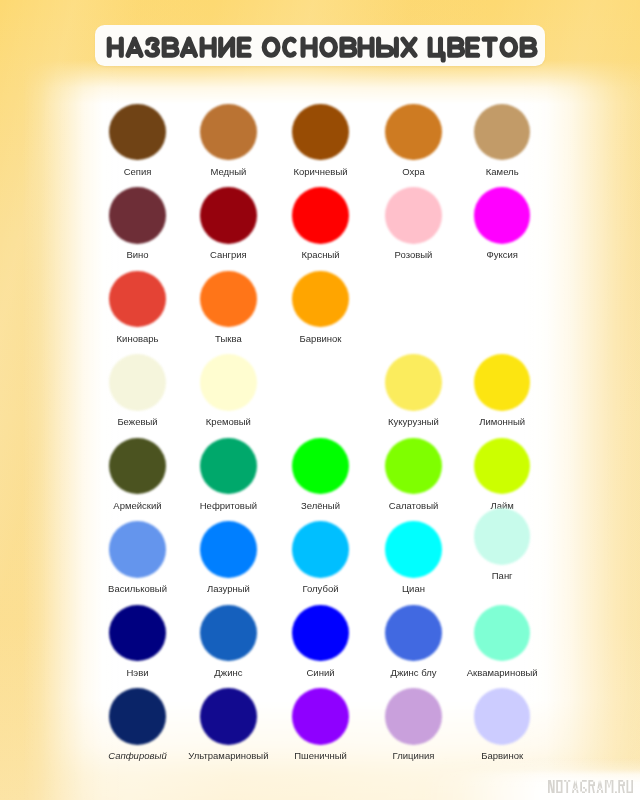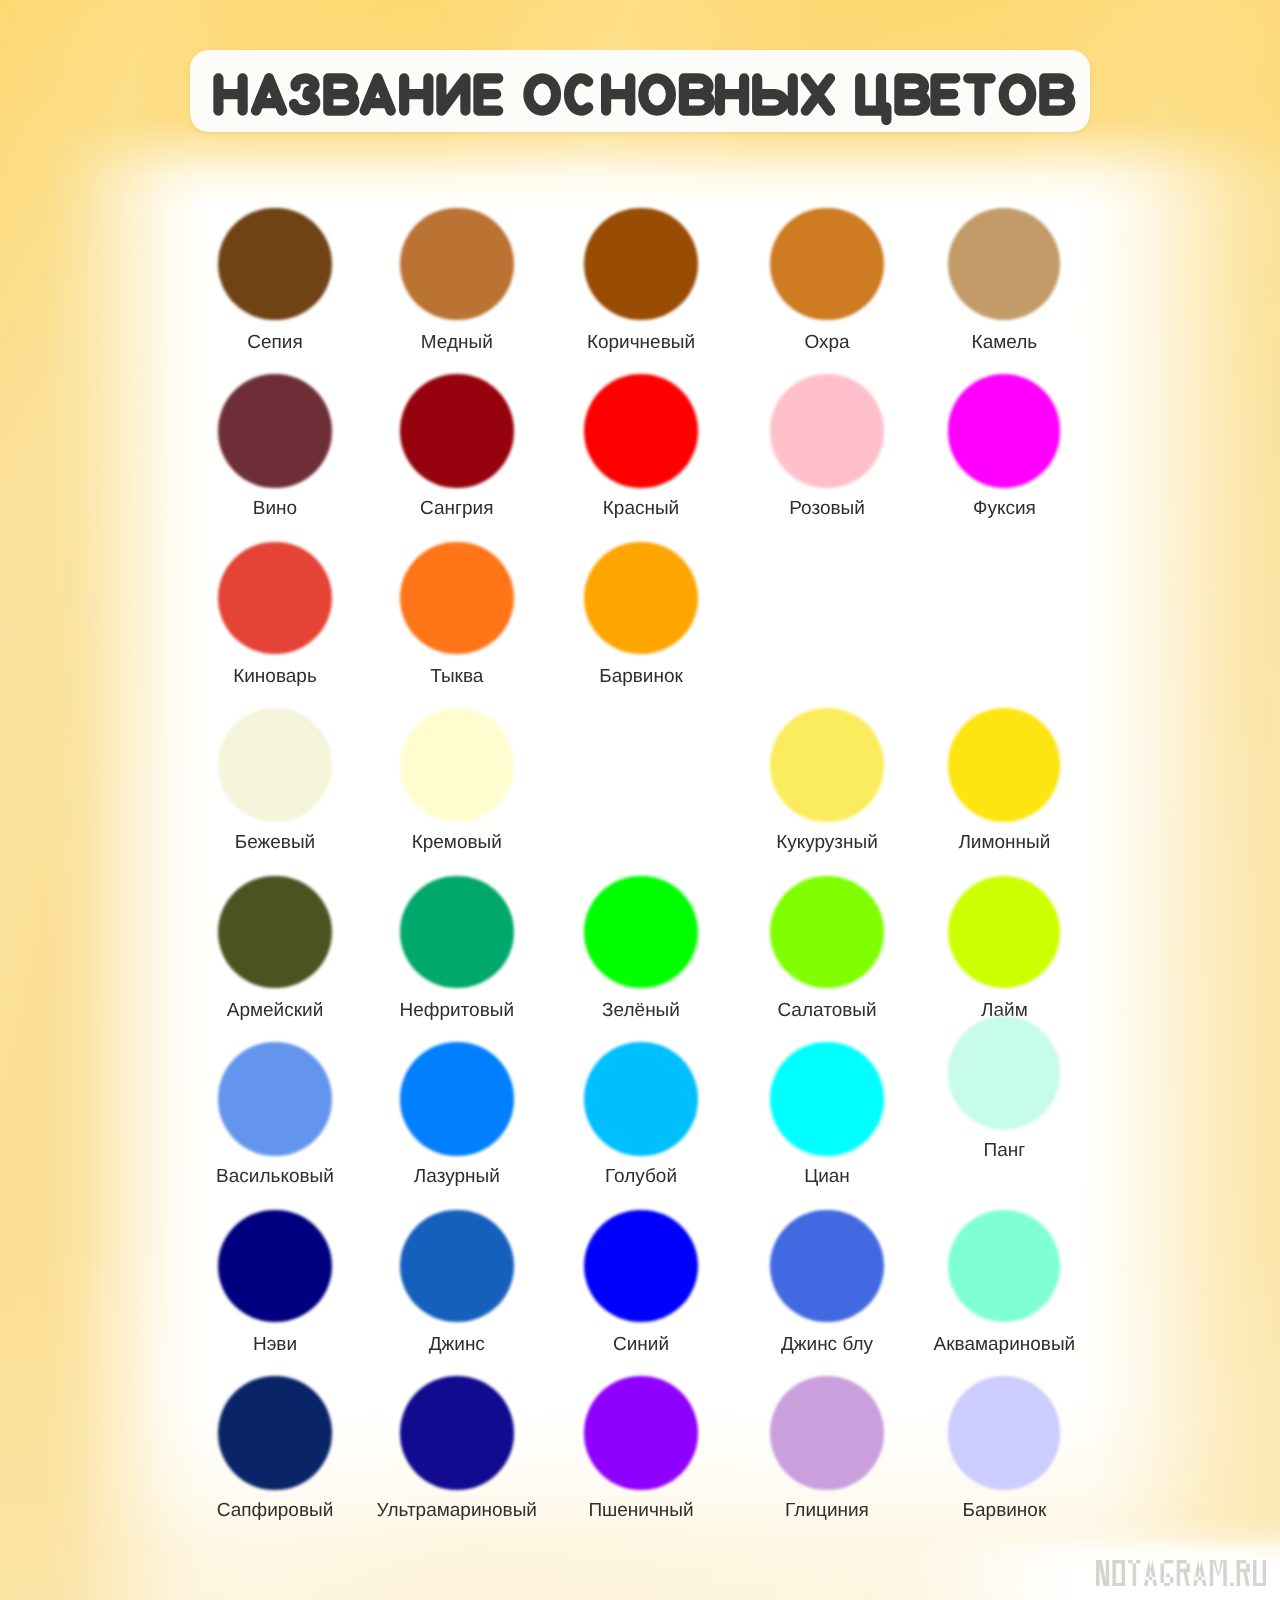--- a/index.html
+++ b/index.html
@@ -228,21 +228,21 @@
         <div class="lbl">Синий</div>
       </div>
       <div class="cell" style="left: 353.5px; top: 604.8px;">
         <div class="dot" title="#4169e1" style="background: rgb(65, 105, 225);"></div>
         <div class="lbl">Джинс блу</div>
       </div>
       <div class="cell" style="left: 442.2px; top: 604.8px;">
         <div class="dot" title="#7fffd4" style="background: rgb(127, 255, 212);"></div>
         <div class="lbl">Аквамариновый</div>
       </div>
-      <div class="cell" style="left: 77.5px; top: 688.3px;">
+      <div class="cell" style="left: 77.5px; top: 688.3px; font-style: italic;">
         <div class="dot" title="#0a2468" style="background: rgb(10, 36, 104);"></div>
         <div class="lbl">Сапфировый</div>
       </div>
       <div class="cell" style="left: 168.4px; top: 688.3px;">
         <div class="dot" title="#120a8f" style="background: rgb(18, 10, 143);"></div>
         <div class="lbl">Ультрамариновый</div>
       </div>
       <div class="cell" style="left: 260.5px; top: 688.3px;">
         <div class="dot" title="#8f00ff" style="background: rgb(143, 0, 255);"></div>
         <div class="lbl">Пшеничный</div>

